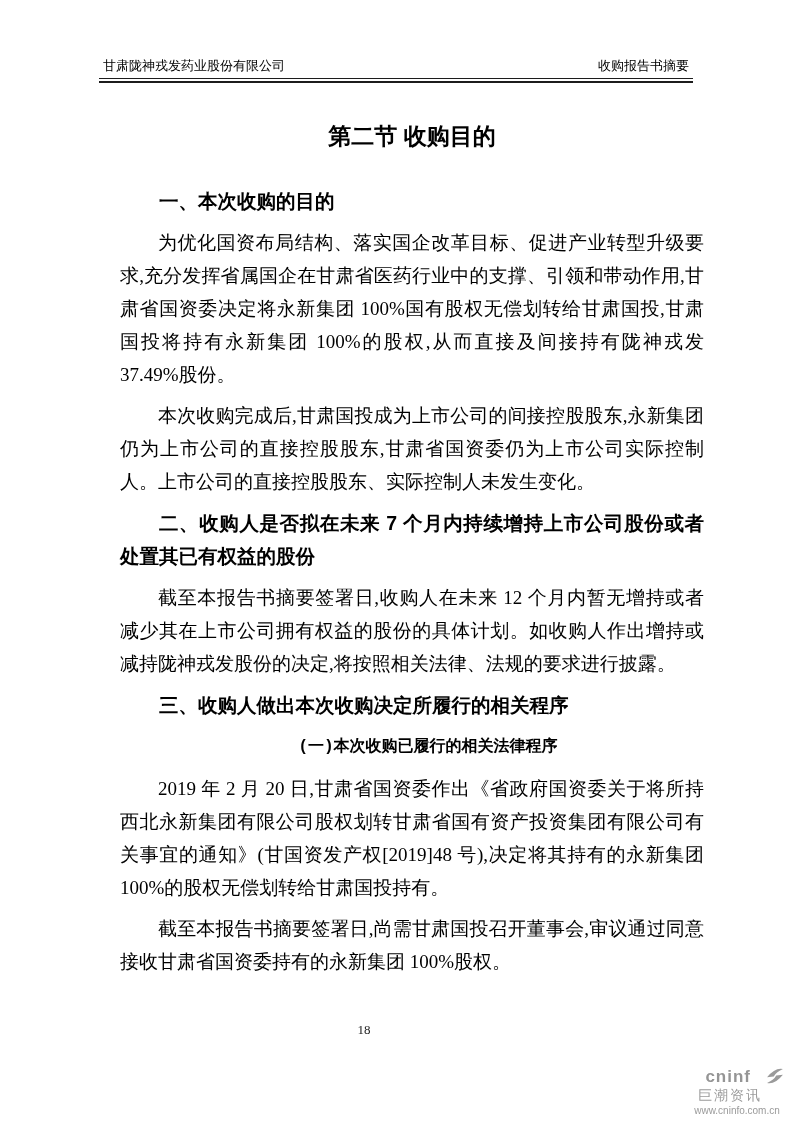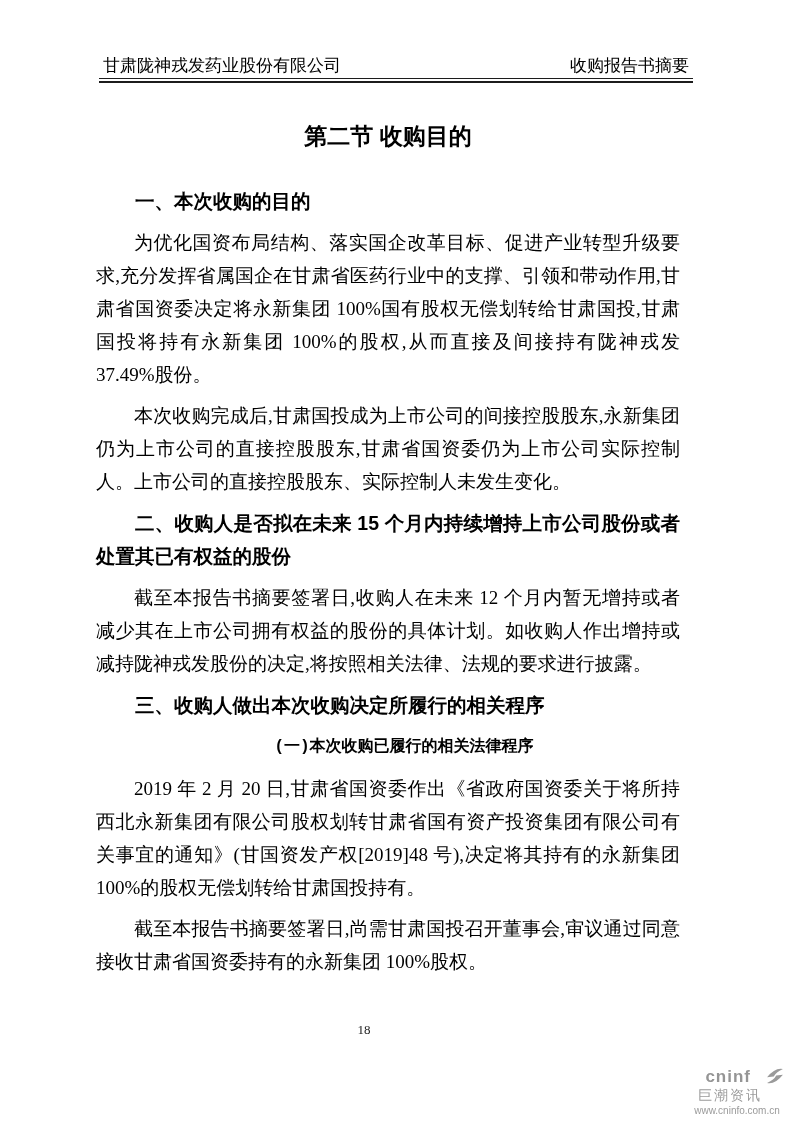--- a/index.html
+++ b/index.html
@@ -4,27 +4,27 @@
 <style>
   html,body{margin:0;padding:0;background:#e8e8e8;}
   .page{
     width:793px;height:1122px;background:#ffffff;position:relative;
     margin:0 auto;overflow:hidden;color:#000;
     font-family:"Liberation Serif","DejaVu Serif",serif;
   }
   .header{
     position:absolute;top:57px;left:103px;width:586px;
     display:flex;justify-content:space-between;align-items:flex-end;
-    font-size:17px;line-height:18px;
+    font-size:13px;line-height:18px;
   }
   .header-rule{
     position:absolute;top:78px;left:99px;width:594px;height:2px;
     border-top:1px solid #1c1c1c;border-bottom:2px solid #1c1c1c;
   }
-  .content{position:absolute;top:82px;left:96px;width:584px;}
+  .content{position:absolute;top:82px;left:120px;width:584px;}
   .doc-title{
     margin:37px 0 0 0;text-align:center;
     font-family:"Liberation Sans","DejaVu Sans",sans-serif;
     font-size:23px;font-weight:bold;line-height:34px;
   }
   .sec-heading{
     margin:32px 0 0 0;text-indent:2em;
     font-family:"Liberation Sans","DejaVu Sans",sans-serif;
     font-size:19.5px;font-weight:bold;line-height:33px;text-align:justify;
   }
@@ -63,21 +63,21 @@
   </div>
   <div class="header-rule"></div>
 
   <div class="content">
     <div class="doc-title">第二节 收购目的</div>
 
     <div class="sec-heading">一、本次收购的目的</div>
     <p class="para">为优化国资布局结构、落实国企改革目标、促进产业转型升级要求,充分发挥省属国企在甘肃省医药行业中的支撑、引领和带动作用,甘肃省国资委决定将永新集团 100%国有股权无偿划转给甘肃国投,甘肃国投将持有永新集团 100%的股权,从而直接及间接持有陇神戎发 37.49%股份。</p>
     <p class="para">本次收购完成后,甘肃国投成为上市公司的间接控股股东,永新集团仍为上市公司的直接控股股东,甘肃省国资委仍为上市公司实际控制人。上市公司的直接控股股东、实际控制人未发生变化。</p>
 
-    <div class="sec-heading" style="margin-top:9px;">二、收购人是否拟在未来 15 个月内持续增持上市公司股份或者处置其已有权益的股份</div>
+    <div class="sec-heading" style="margin-top:9px;">二、收购人是否拟在未来 7 个月内持续增持上市公司股份或者处置其已有权益的股份</div>
     <p class="para">截至本报告书摘要签署日,收购人在未来 12 个月内暂无增持或者减少其在上市公司拥有权益的股份的具体计划。如收购人作出增持或减持陇神戎发股份的决定,将按照相关法律、法规的要求进行披露。</p>
 
     <div class="sec-heading" style="margin-top:9px;">三、收购人做出本次收购决定所履行的相关程序</div>
     <div class="sub-heading">(一)本次收购已履行的相关法律程序</div>
     <p class="para">2019 年 2 月 20 日,甘肃省国资委作出《省政府国资委关于将所持西北永新集团有限公司股权划转甘肃省国有资产投资集团有限公司有关事宜的通知》(甘国资发产权[2019]48 号),决定将其持有的永新集团 100%的股权无偿划转给甘肃国投持有。</p>
 
     <p class="para">截至本报告书摘要签署日,尚需甘肃国投召开董事会,审议通过同意接收甘肃省国资委持有的永新集团 100%股权。</p>
   </div>
 
   <div class="page-number">18</div>

